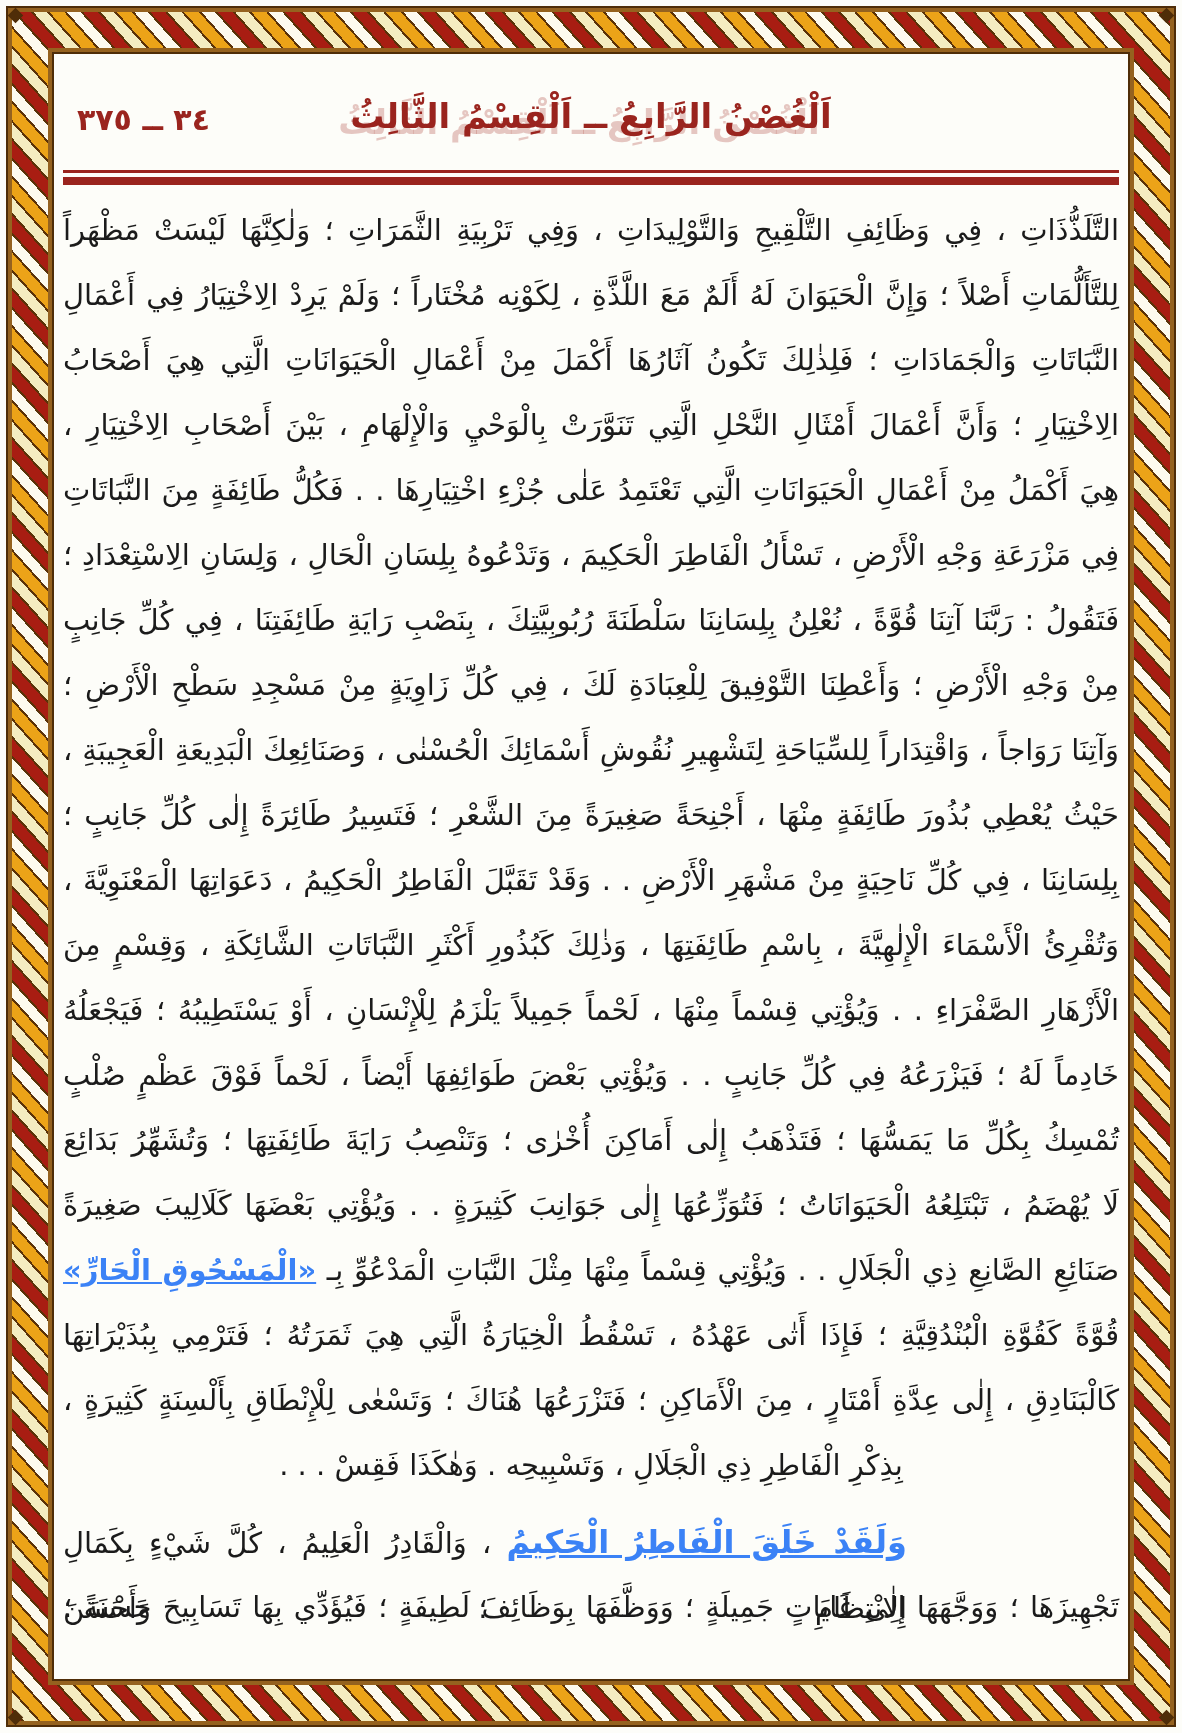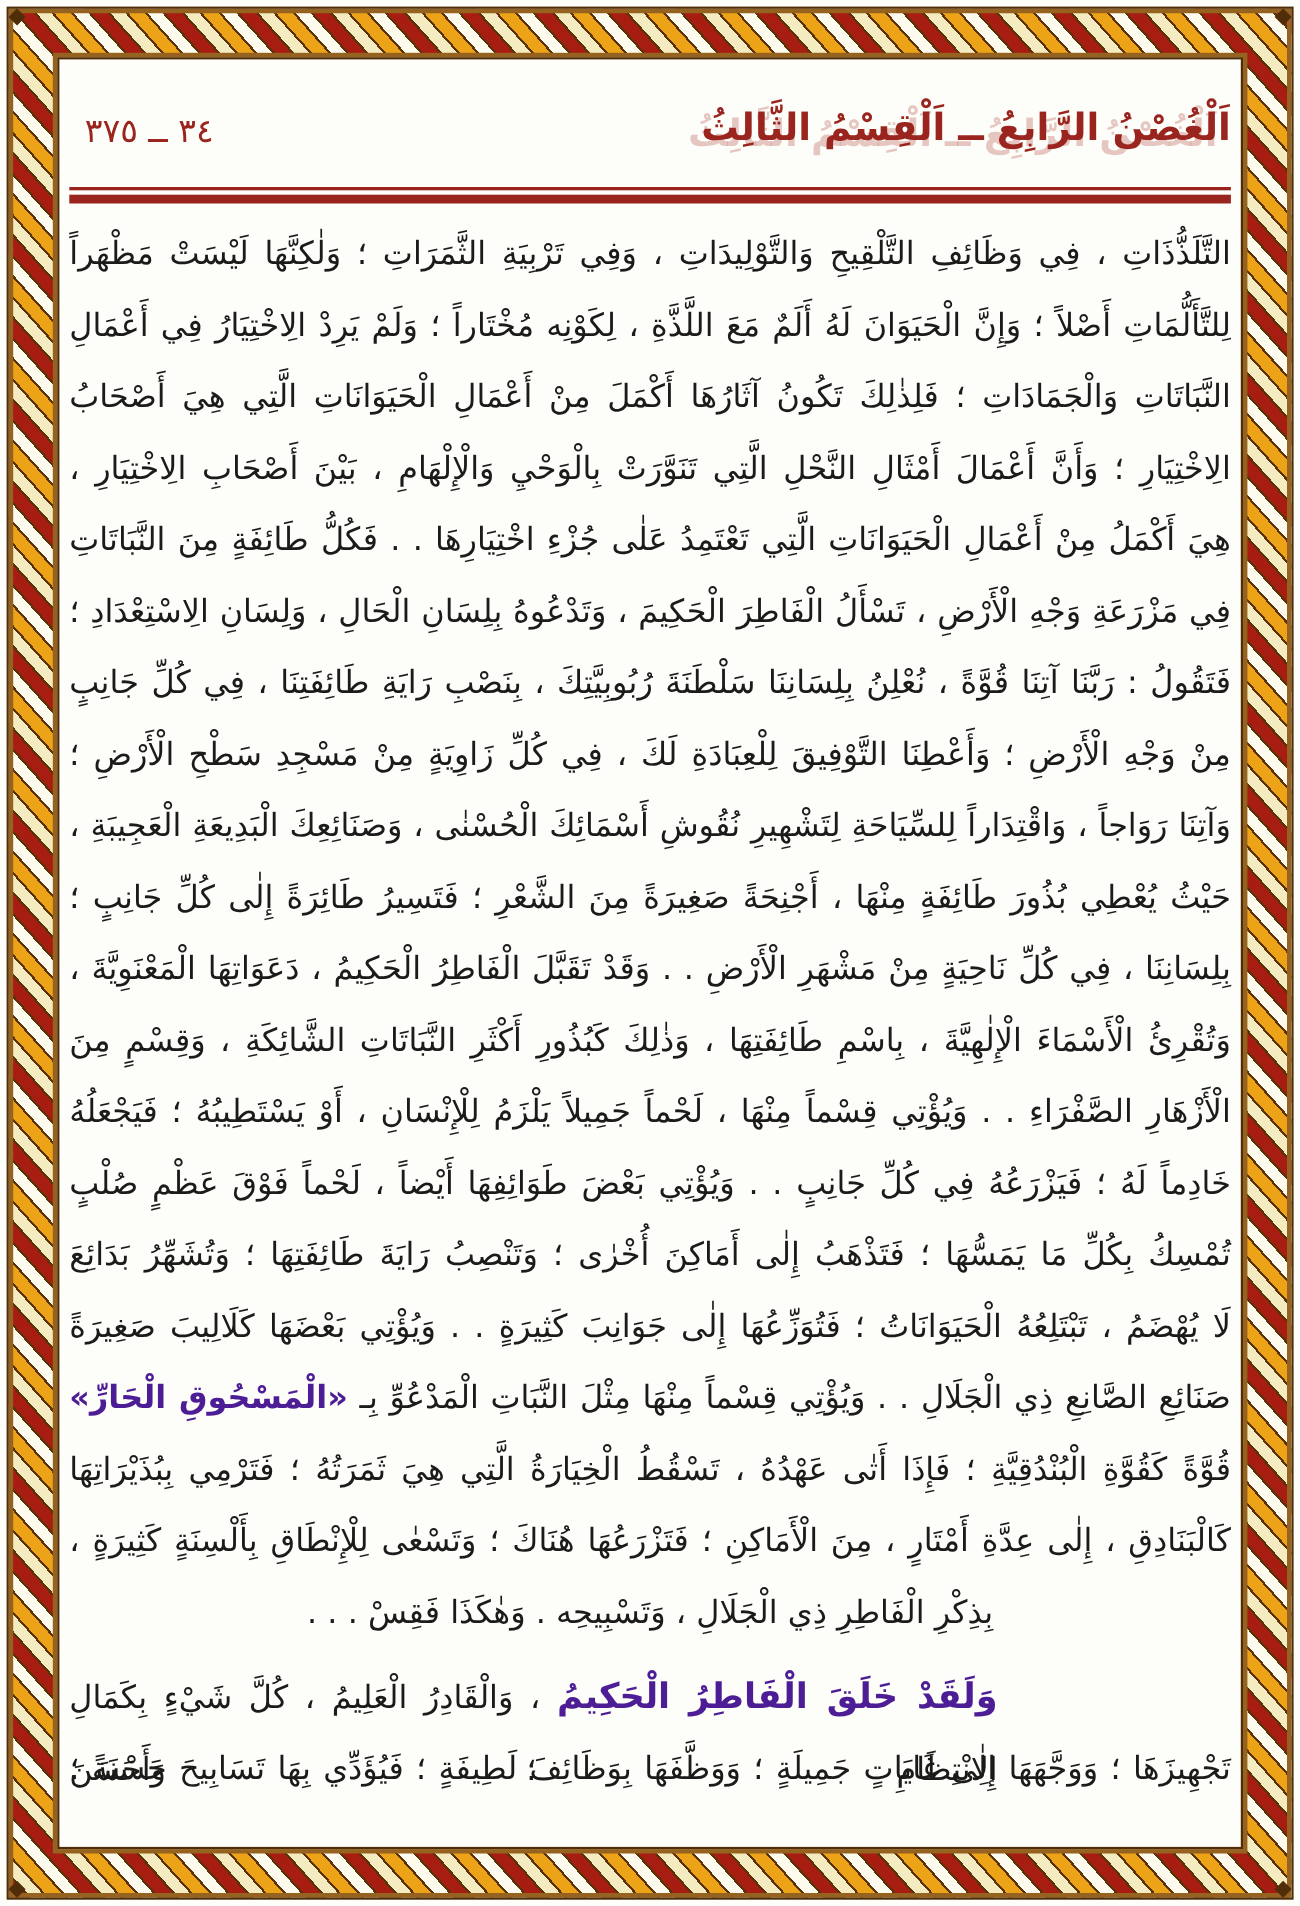--- a/index.html
+++ b/index.html
@@ -44,25 +44,26 @@
   .content{
     position:absolute;inset:46px;
     padding:0 17px;
     direction:rtl;
     color:#1b1b1b;
   }
   .header{position:relative;height:72px;margin-top:42px;}
   .page-num{
     position:absolute;left:14px;top:14px;
     direction:rtl;
-    font-size:30px;font-weight:normal;
+    font-size:30px;font-weight:bold;
     color:#9a241e;
     letter-spacing:1px;
   }
   .doc-title{
+    text-align:center;
     font-size:34px;font-weight:bold;
     color:#9a241e;
     text-shadow:-12px 6px 0 rgba(176,74,62,0.30);
     padding-top:8px;
   }
   .rule{
     margin:10px 0 0 0;
     border-top:3px solid #9a241e;
     border-bottom:8px solid #9a241e;
     height:4px;
@@ -80,21 +81,21 @@
   }
   .bodyline.center-line{
     text-align:left;
     text-align-last:center;
   }
   .bodyline.para-start{
     margin-top:12px;
     padding-right:212px;
   }
   .red-phrase{
-    color:#4c1d95;font-weight:bold;
+    color:#3b82f6;font-weight:bold;text-decoration:underline;
   }
   .red-phrase.lg{
     font-size:32px;
   }
 </style>
 </head>
 <body>
 
 <div class="page">
 

